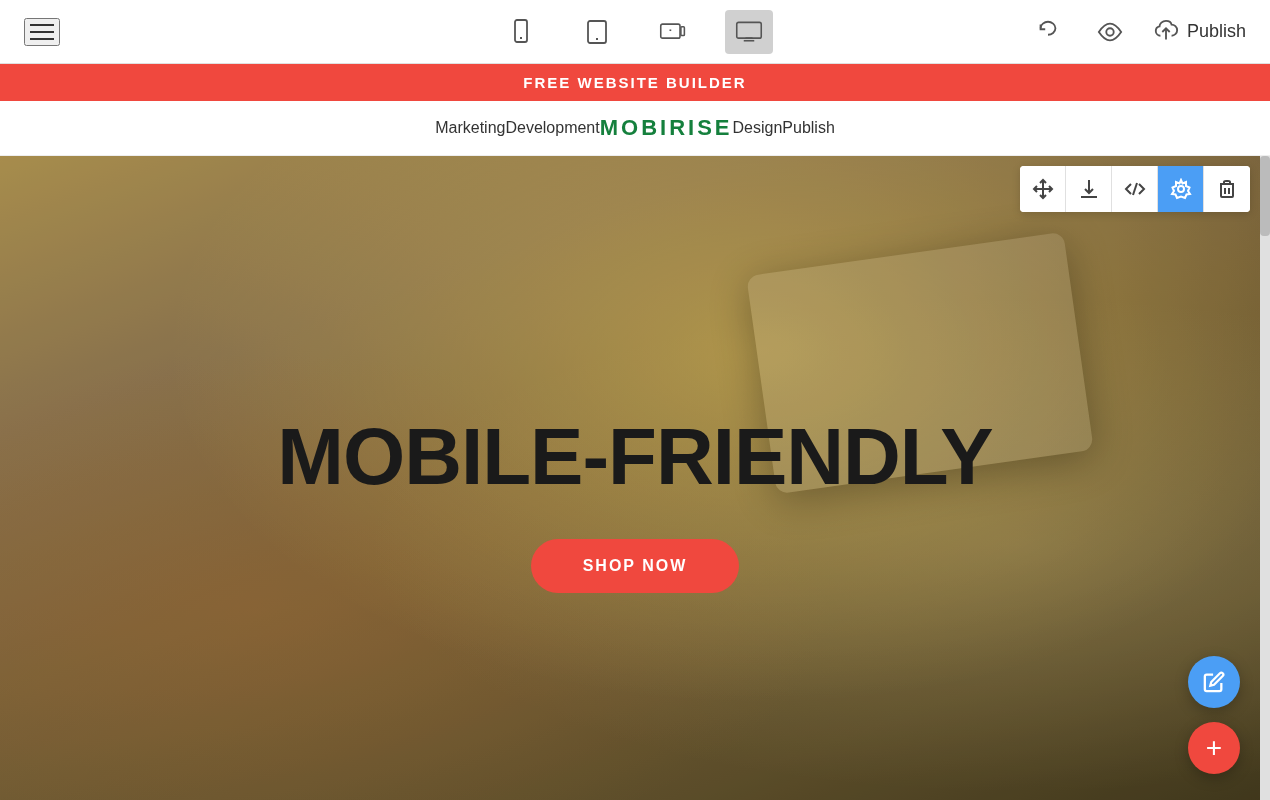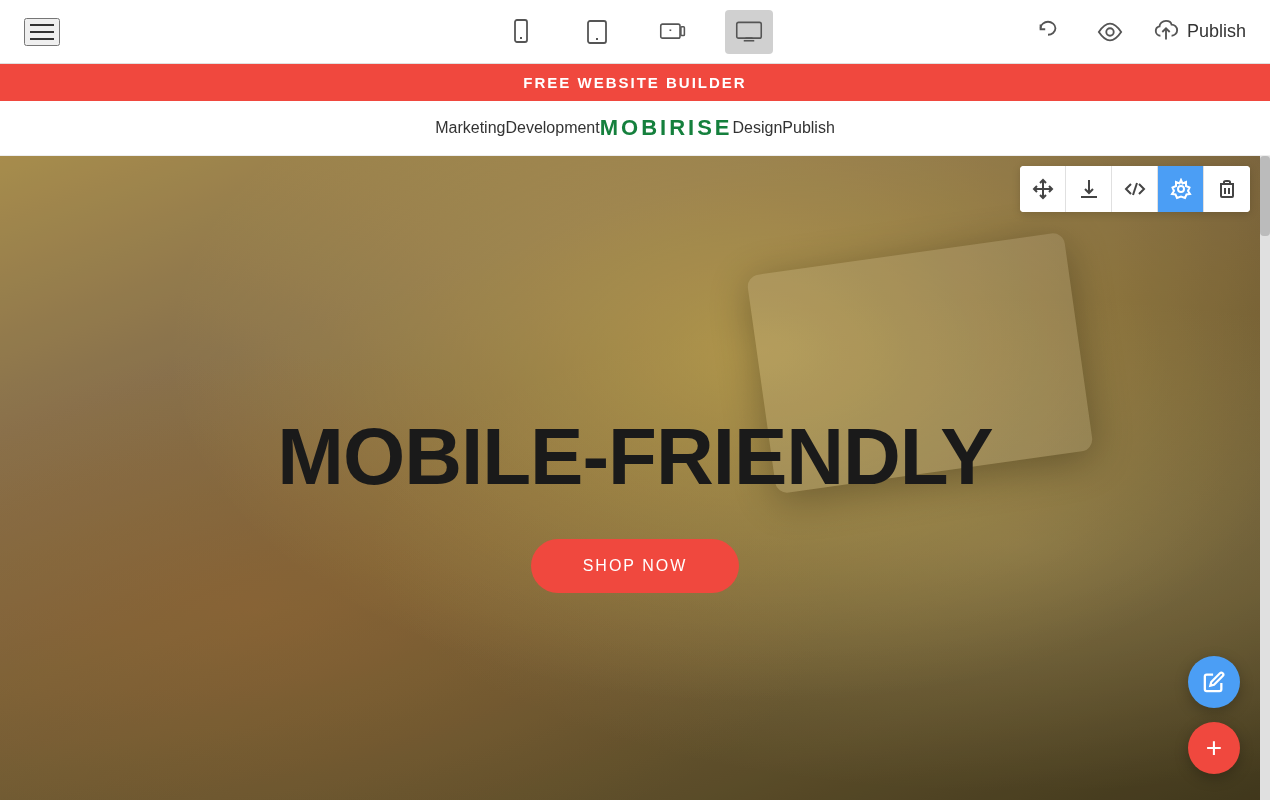--- a/index.html
+++ b/index.html
@@ -111,21 +111,21 @@
       margin-top: 48px;
     }
     .shop-now-btn {
       margin-top: 40px;
       background: #f0483e;
       color: #fff;
       border: none;
       border-radius: 30px;
       padding: 18px 52px;
       font-size: 16px;
-      font-weight: 400;
+      font-weight: 700;
       letter-spacing: 2px;
       text-transform: uppercase;
       cursor: pointer;
     }
 
     
     .block-toolbar {
       position: absolute;
       top: 10px; right: 20px;
       display: flex; gap: 0;

